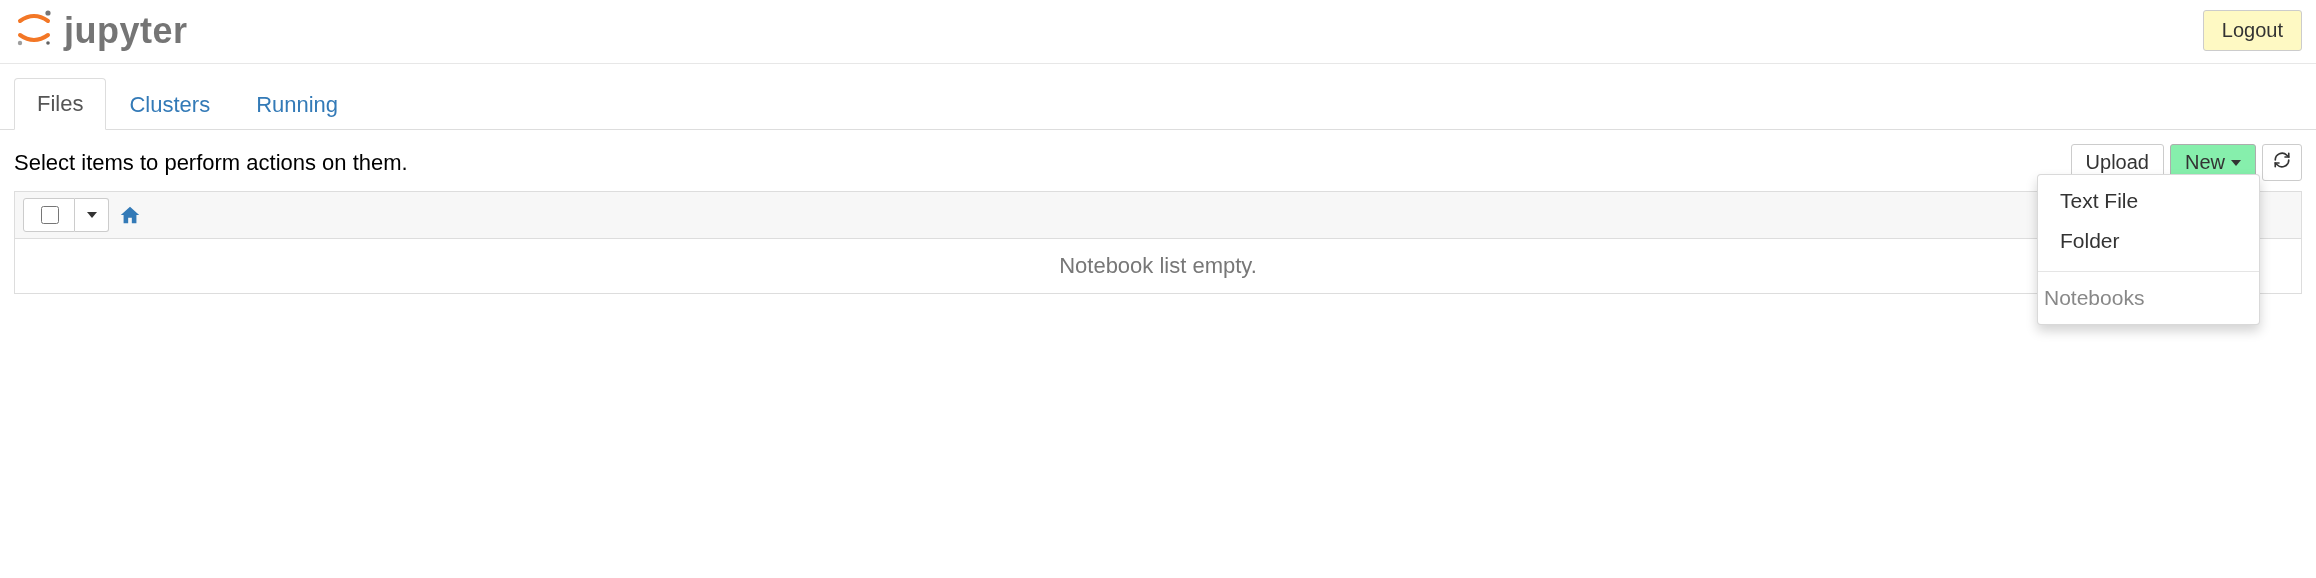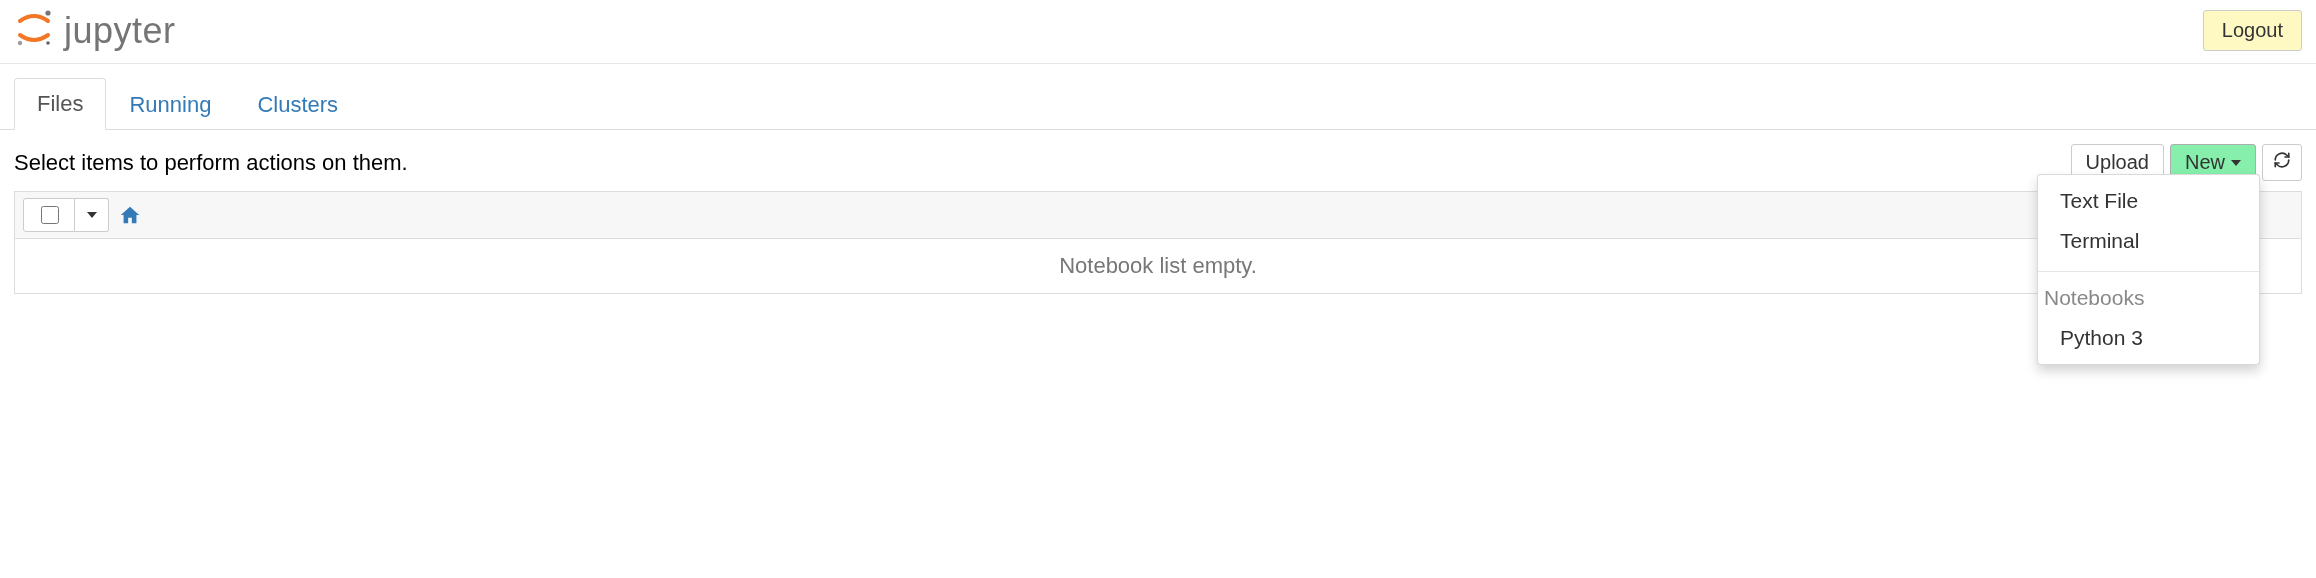--- a/index.html
+++ b/index.html
@@ -21,21 +21,21 @@
   }
   .logo {
     display: flex;
     align-items: center;
     gap: 10px;
   }
   .logo-text {
     font-size: 36px;
     color: #757575;
     letter-spacing: 0.5px;
-    font-weight: 400;
+    font-weight: 700;
   }
   .logout-btn {
     background: #fef9c3;
     border: 1px solid #ccc;
     color: #333;
     font-size: 20px;
     padding: 8px 18px;
     border-radius: 3px;
     cursor: pointer;
   }
@@ -196,22 +196,22 @@
         <circle cx="34" cy="35" r="1.8" fill="#616262"></circle>
       </svg>
     </span>
     <span class="logo-text">jupyter</span>
   </div>
   <button class="logout-btn">Logout</button>
 </div>
 
 <div class="tabbar">
   <div class="tab active">Files</div>
+  <div class="tab">Clusters</div>
   <div class="tab">Running</div>
-  <div class="tab">Clusters</div>
 </div>
 
 <div class="toolbar-row">
   <div class="instruction">Select items to perform actions on them.</div>
   <div class="toolbar-buttons">
     <button class="btn">Upload</button>
     <button class="btn active-dd">
       <span>New</span>
       <span class="caret-down"></span>
     </button>
@@ -241,17 +241,16 @@
     <svg width="22" height="22" viewBox="0 0 24 24" fill="#337ab7">
       <path d="M12 3l10 9h-3v9h-5v-6h-4v6H5v-9H2z"></path>
     </svg>
   </span>
 </div>
 
 <div class="empty-row">Notebook list empty.</div>
 
 <div class="dropdown-menu">
   <div class="item">Text File</div>
-  <div class="item">Terminal</div>
+  <div class="item">Folder</div>
   <div class="divider"></div>
   <div class="header-item">Notebooks</div>
-  <div class="item">Python 3</div>
 </div>
 
 </body></html>

